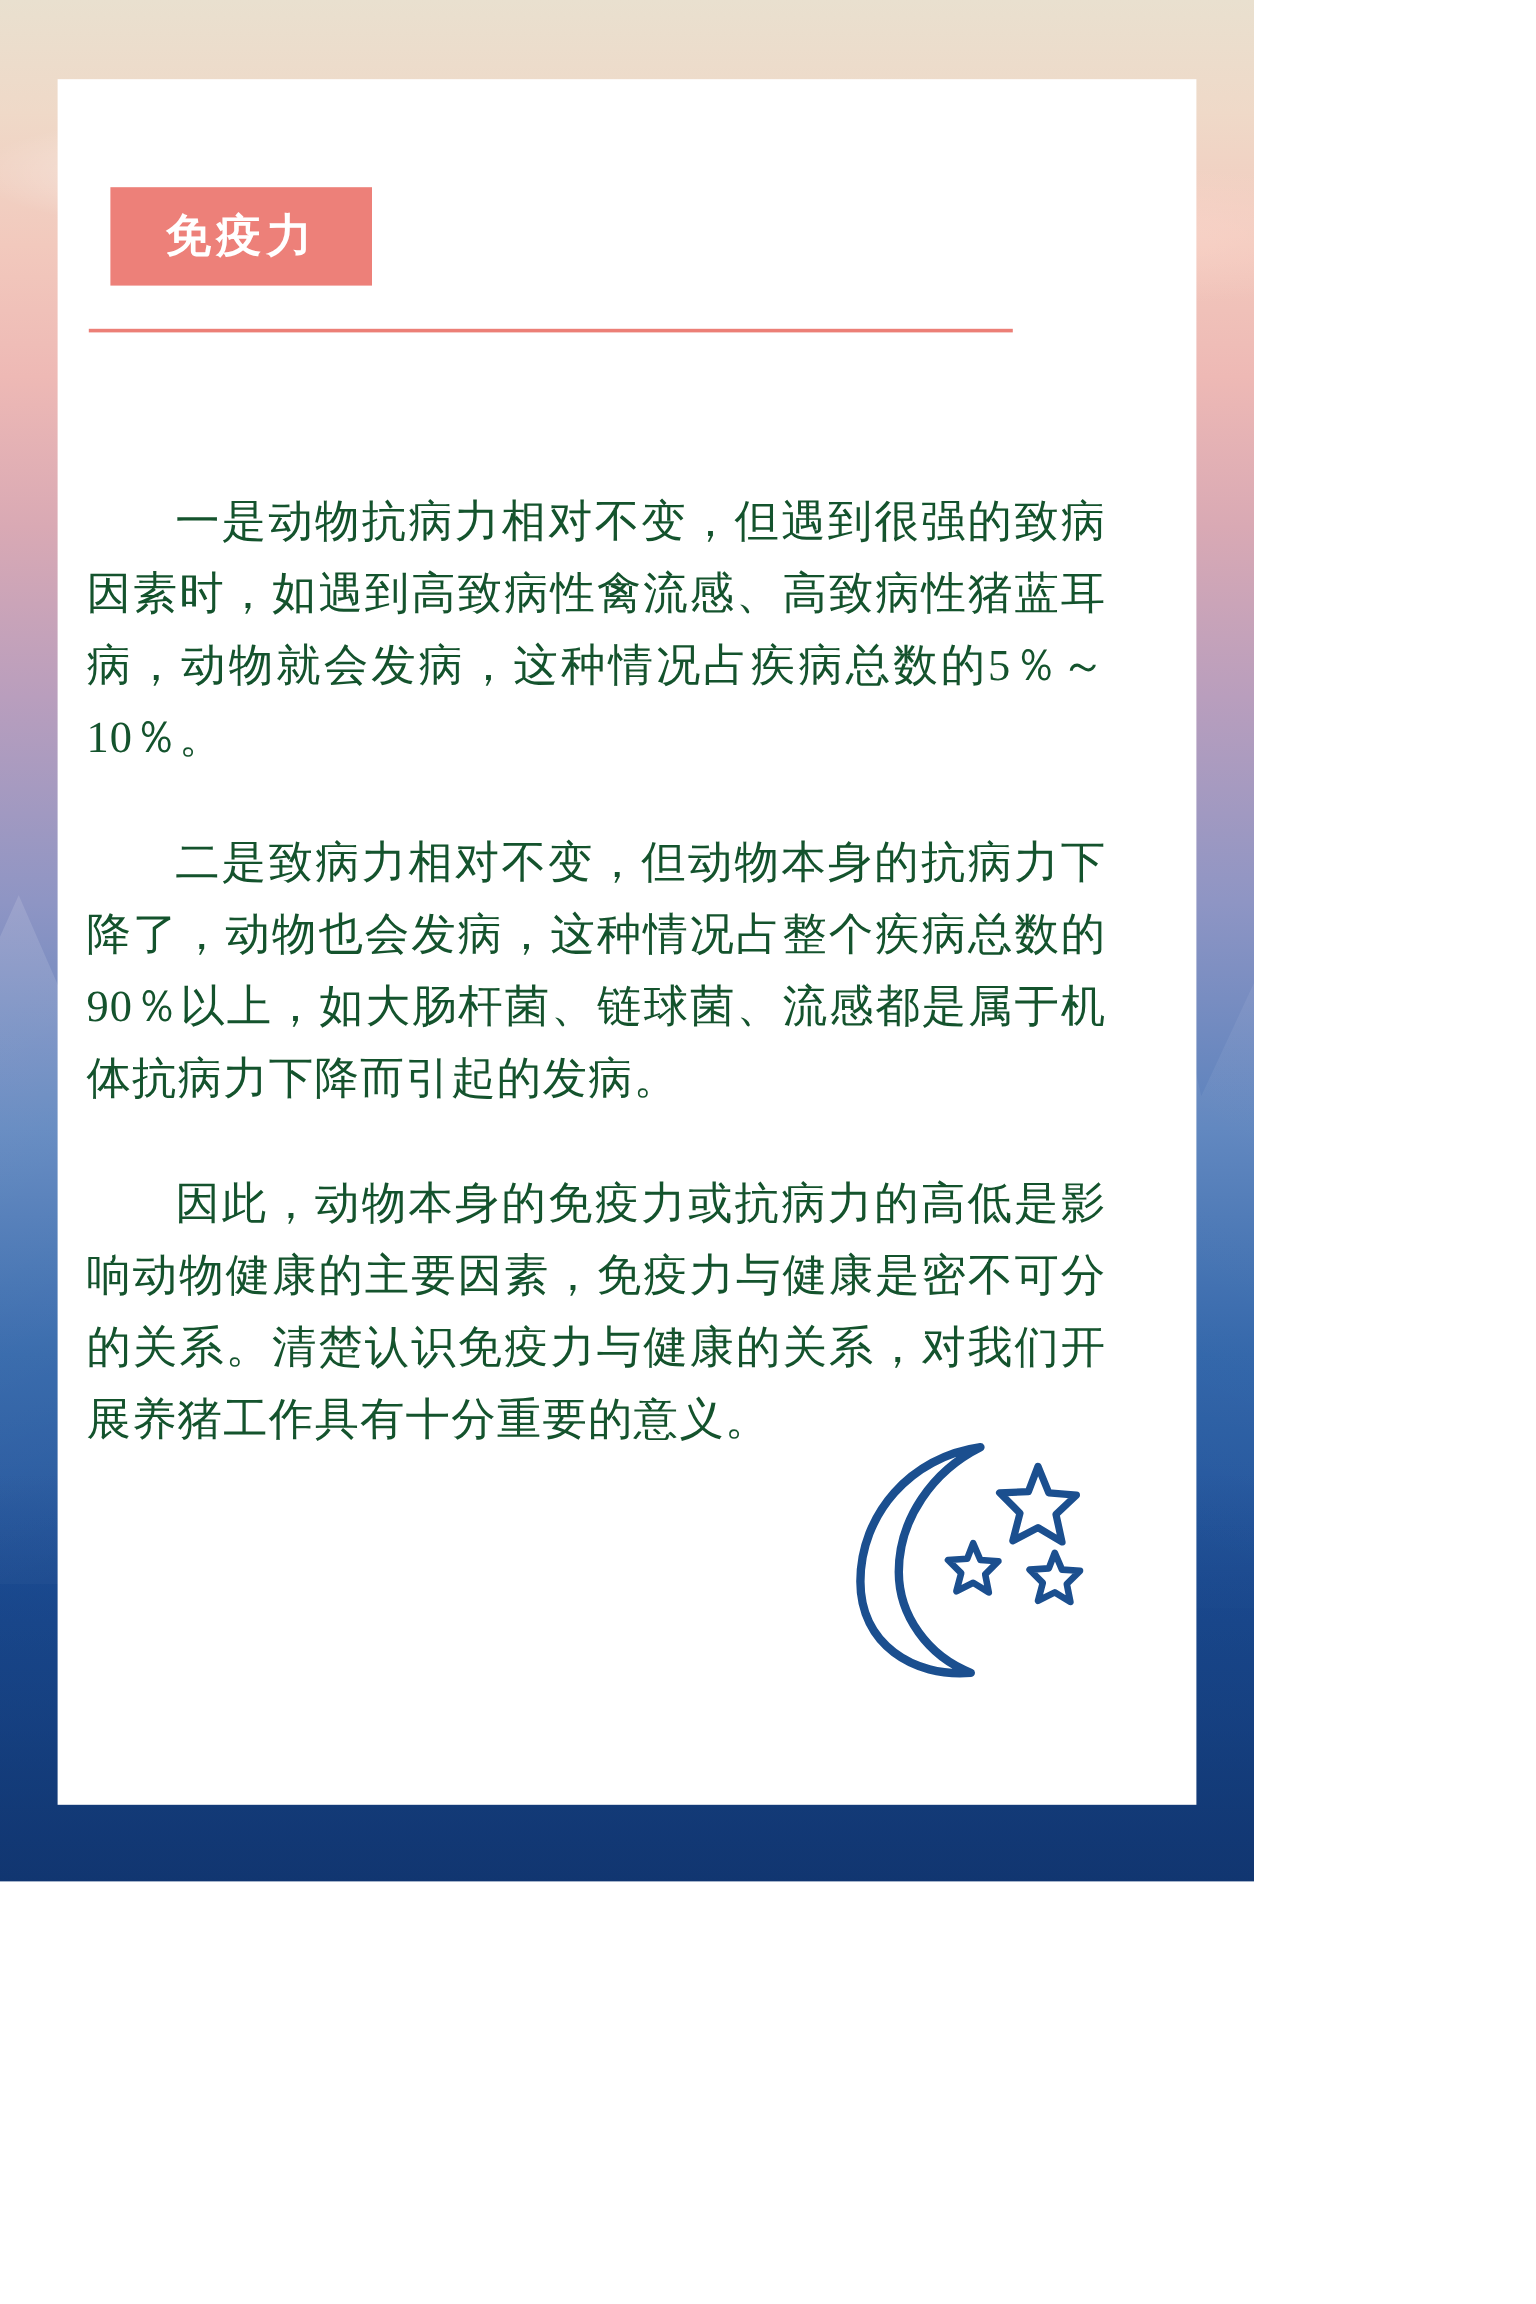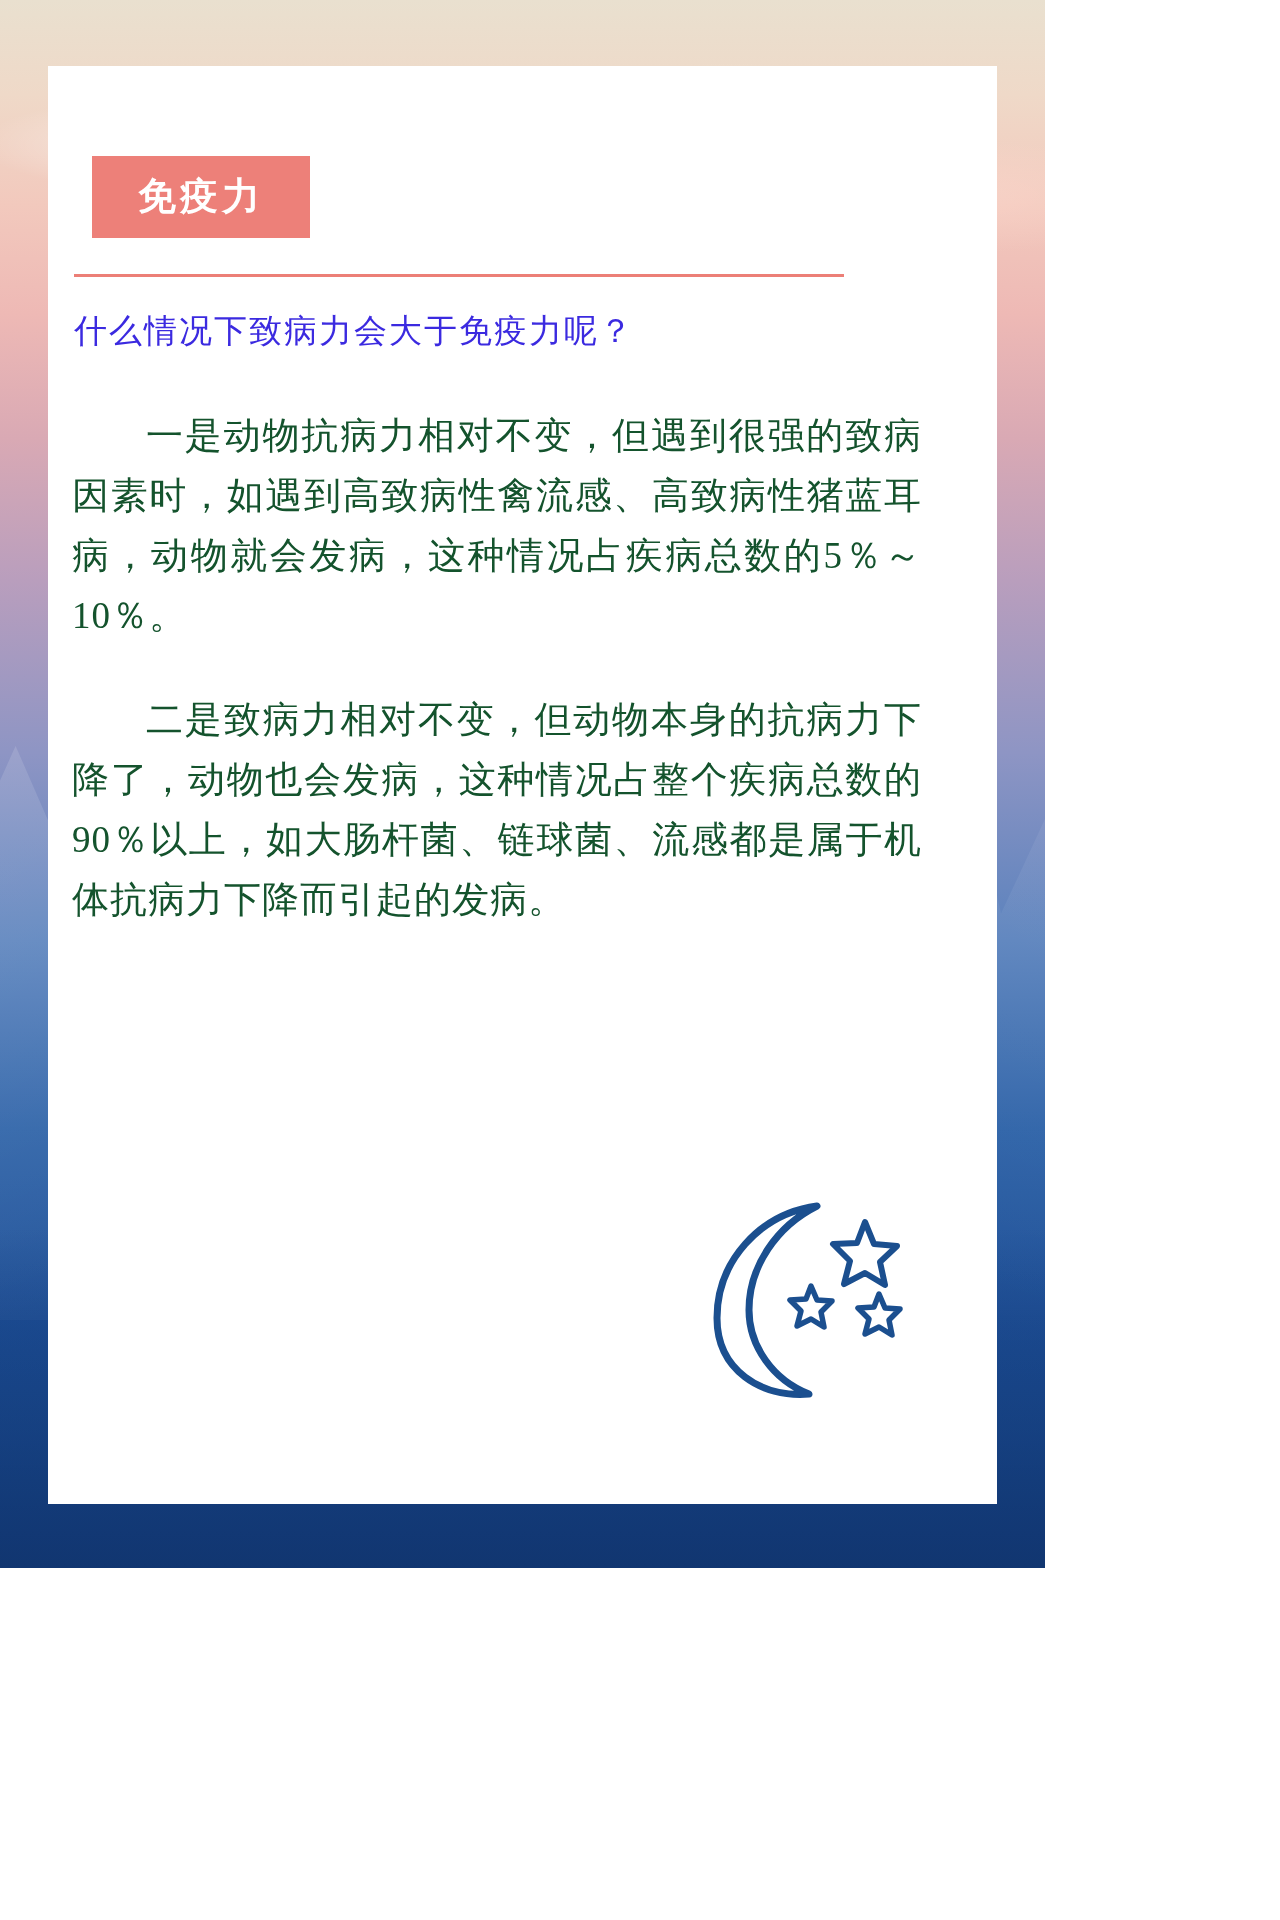--- a/index.html
+++ b/index.html
@@ -153,25 +153,25 @@
   <div class="bg-mountain-left"></div>
   <div class="bg-mountain-right"></div>
   <div class="bg-glow-bottom"></div>
 
   <div class="card">
 
     <div class="title-badge">免疫力</div>
 
     <div class="divider"></div>
 
-    <div class="subtitle">什么情况下致病力会大于免疫力呢？</div>
 
     <div class="body-wrap">
       <p class="para">一是动物抗病力相对不变，但遇到很强的致病因素时，如遇到高致病性禽流感、高致病性猪蓝耳病，动物就会发病，这种情况占疾病总数的5％～10％。</p>
       <p class="para">二是致病力相对不变，但动物本身的抗病力下降了，动物也会发病，这种情况占整个疾病总数的90％以上，如大肠杆菌、链球菌、流感都是属于机体抗病力下降而引起的发病。</p>
+      <p class="para">因此，动物本身的免疫力或抗病力的高低是影响动物健康的主要因素，免疫力与健康是密不可分的关系。清楚认识免疫力与健康的关系，对我们开展养猪工作具有十分重要的意义。</p>
     </div>
 
     <svg class="moon" viewBox="0 0 220 210">
       <path d="M118 12 C 60 20, 18 68, 18 124 C 18 176, 62 204, 110 200 C 74 186, 50 152, 50 116 C 50 72, 78 32, 118 12 Z" fill="none" stroke="#1b4f8f" stroke-width="7" stroke-linejoin="round"></path>
       <path d="M166 28 l 9 22 23 2 -17 16 5 23 -20 -12 -21 11 6 -23 -17 -17 24 -1 z" fill="none" stroke="#1b4f8f" stroke-width="6" stroke-linejoin="round"></path>
       <path d="M112 92 l 6 14 15 1 -11 11 3 15 -13 -8 -14 7 4 -15 -11 -11 16 -1 z" fill="none" stroke="#1b4f8f" stroke-width="5.5" stroke-linejoin="round"></path>
       <path d="M180 100 l 6 14 15 1 -11 11 3 15 -13 -8 -14 7 4 -15 -11 -11 16 -1 z" fill="none" stroke="#1b4f8f" stroke-width="5.5" stroke-linejoin="round"></path>
     </svg>
 
   </div>

